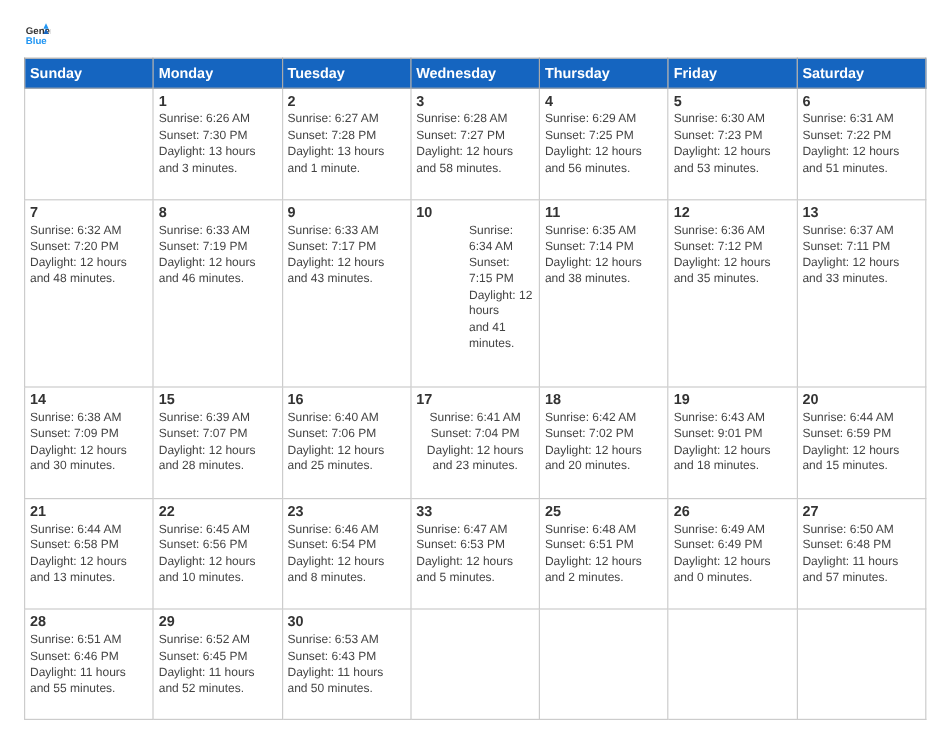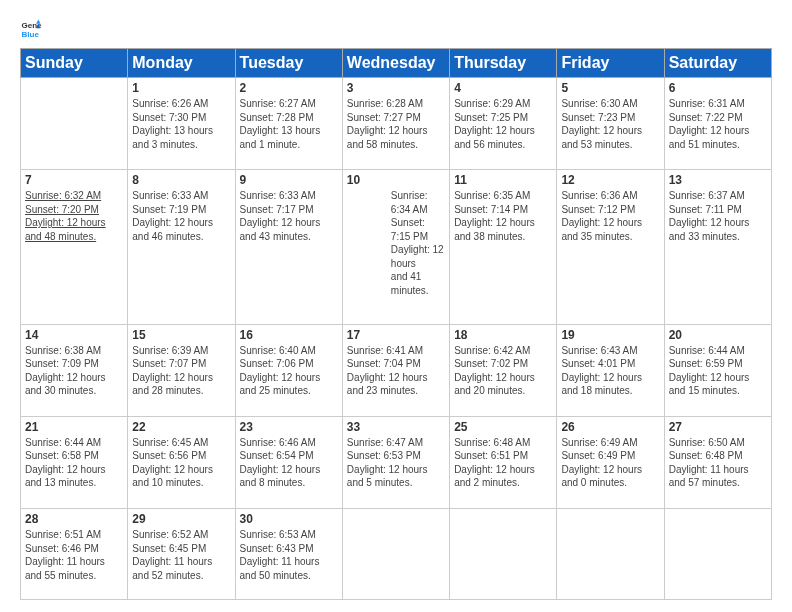--- a/index.html
+++ b/index.html
@@ -46,21 +46,21 @@
       color: #555;
     }
     .calendar-table {
       width: 100%;
       border-collapse: collapse;
       flex: 1;
     }
     .calendar-table th {
       background-color: #1565C0;
       color: #fff;
-      font-size: 16px;
+      font-size: 12px;
       font-weight: bold;
       padding: 5px 4px;
       text-align: left;
       border: 1px solid #aaa;
     }
     .calendar-table td {
       border: 1px solid #ccc;
       vertical-align: top;
       padding: 3px 4px;
       font-size: 9.5px;
@@ -161,21 +161,21 @@
             <span class="day-number">6</span>
             <div class="day-info" style="white-space: pre-line;">Sunrise: 6:31 AM
 Sunset: 7:22 PM
 Daylight: 12 hours
 and 51 minutes.</div>
           </td>
         </tr>
         <tr>
           <td>
             <span class="day-number">7</span>
-            <div class="day-info" style="white-space: pre-line; text-decoration: underline;">Sunrise: 6:32 AM
+            <div class="day-info" style="white-space: pre-line;">Sunrise: 6:32 AM
 Sunset: 7:20 PM
 Daylight: 12 hours
 and 48 minutes.</div>
           </td>
           <td>
             <span class="day-number">8</span>
             <div class="day-info" style="white-space: pre-line;">Sunrise: 6:33 AM
 Sunset: 7:19 PM
 Daylight: 12 hours
 and 46 minutes.</div>
@@ -233,36 +233,36 @@
           </td>
           <td>
             <span class="day-number">16</span>
             <div class="day-info" style="white-space: pre-line;">Sunrise: 6:40 AM
 Sunset: 7:06 PM
 Daylight: 12 hours
 and 25 minutes.</div>
           </td>
           <td>
             <span class="day-number">17</span>
-            <div class="day-info" style="white-space: pre-line;">Sunrise: 6:41 AM
+            <div class="day-info" style="white-space: pre-line; text-align: center;">Sunrise: 6:41 AM
 Sunset: 7:04 PM
 Daylight: 12 hours
 and 23 minutes.</div>
           </td>
           <td>
             <span class="day-number">18</span>
             <div class="day-info" style="white-space: pre-line;">Sunrise: 6:42 AM
 Sunset: 7:02 PM
 Daylight: 12 hours
 and 20 minutes.</div>
           </td>
           <td>
             <span class="day-number">19</span>
             <div class="day-info" style="white-space: pre-line;">Sunrise: 6:43 AM
-Sunset: 4:01 PM
+Sunset: 9:01 PM
 Daylight: 12 hours
 and 18 minutes.</div>
           </td>
           <td>
             <span class="day-number">20</span>
             <div class="day-info" style="white-space: pre-line;">Sunrise: 6:44 AM
 Sunset: 6:59 PM
 Daylight: 12 hours
 and 15 minutes.</div>
           </td>

